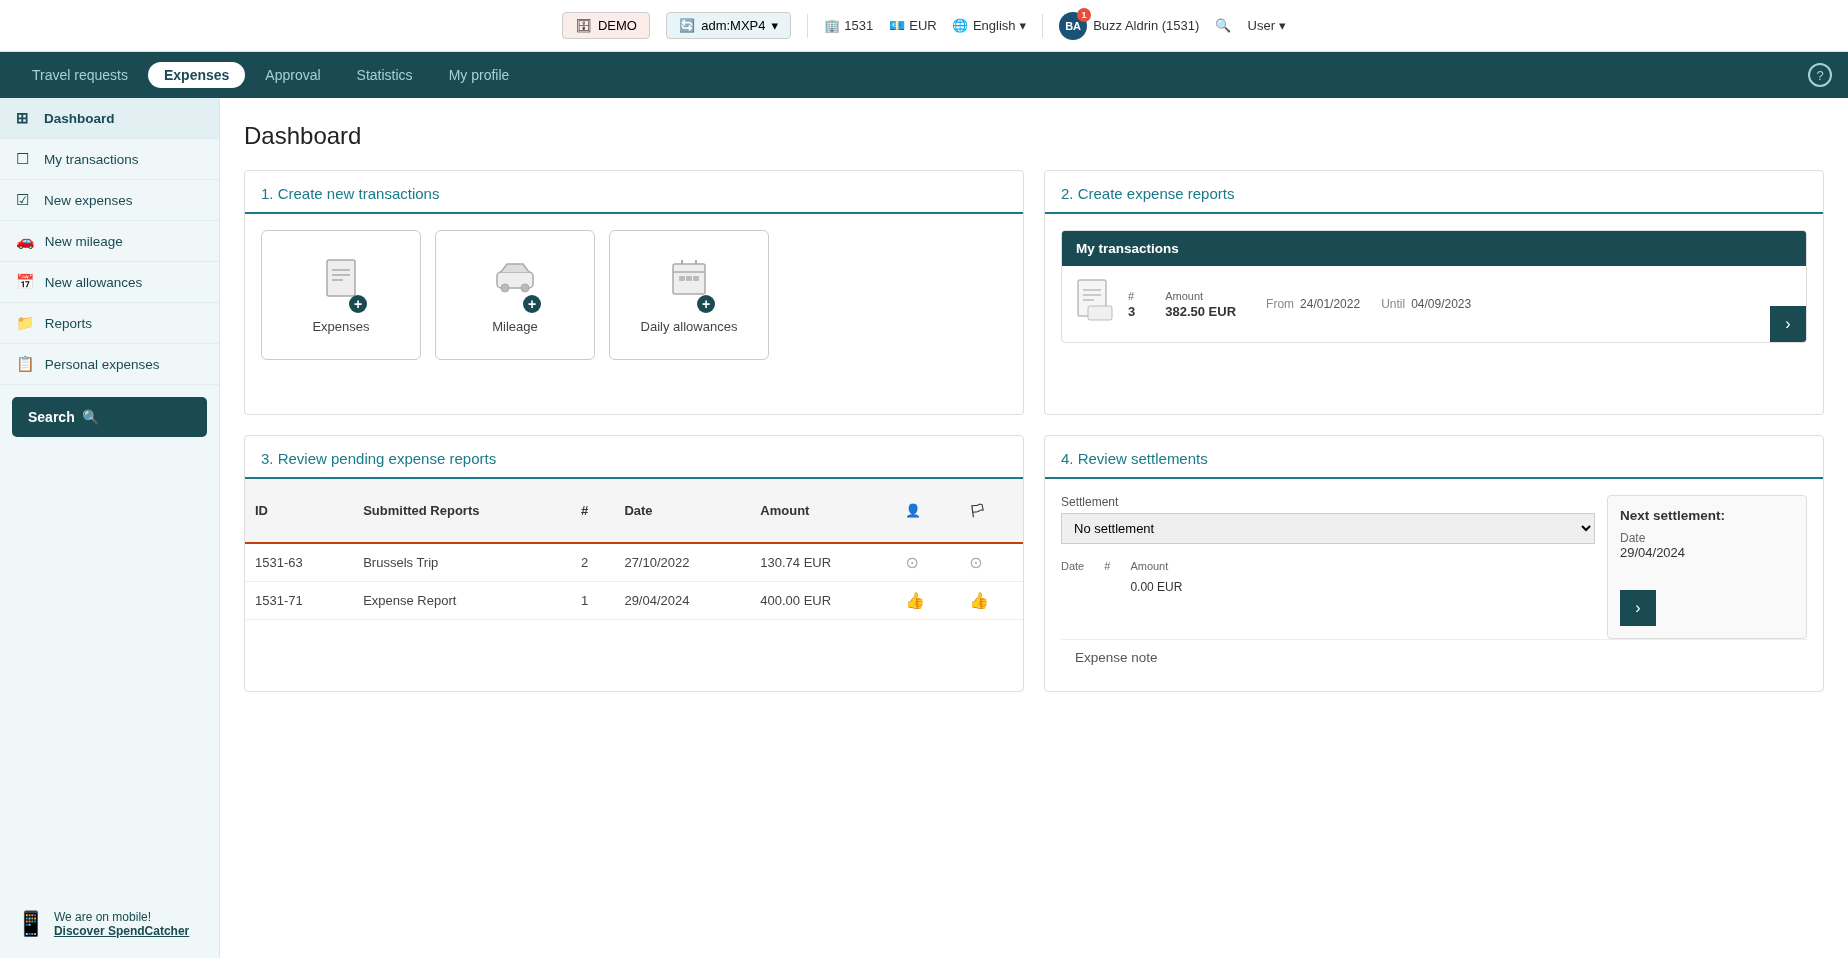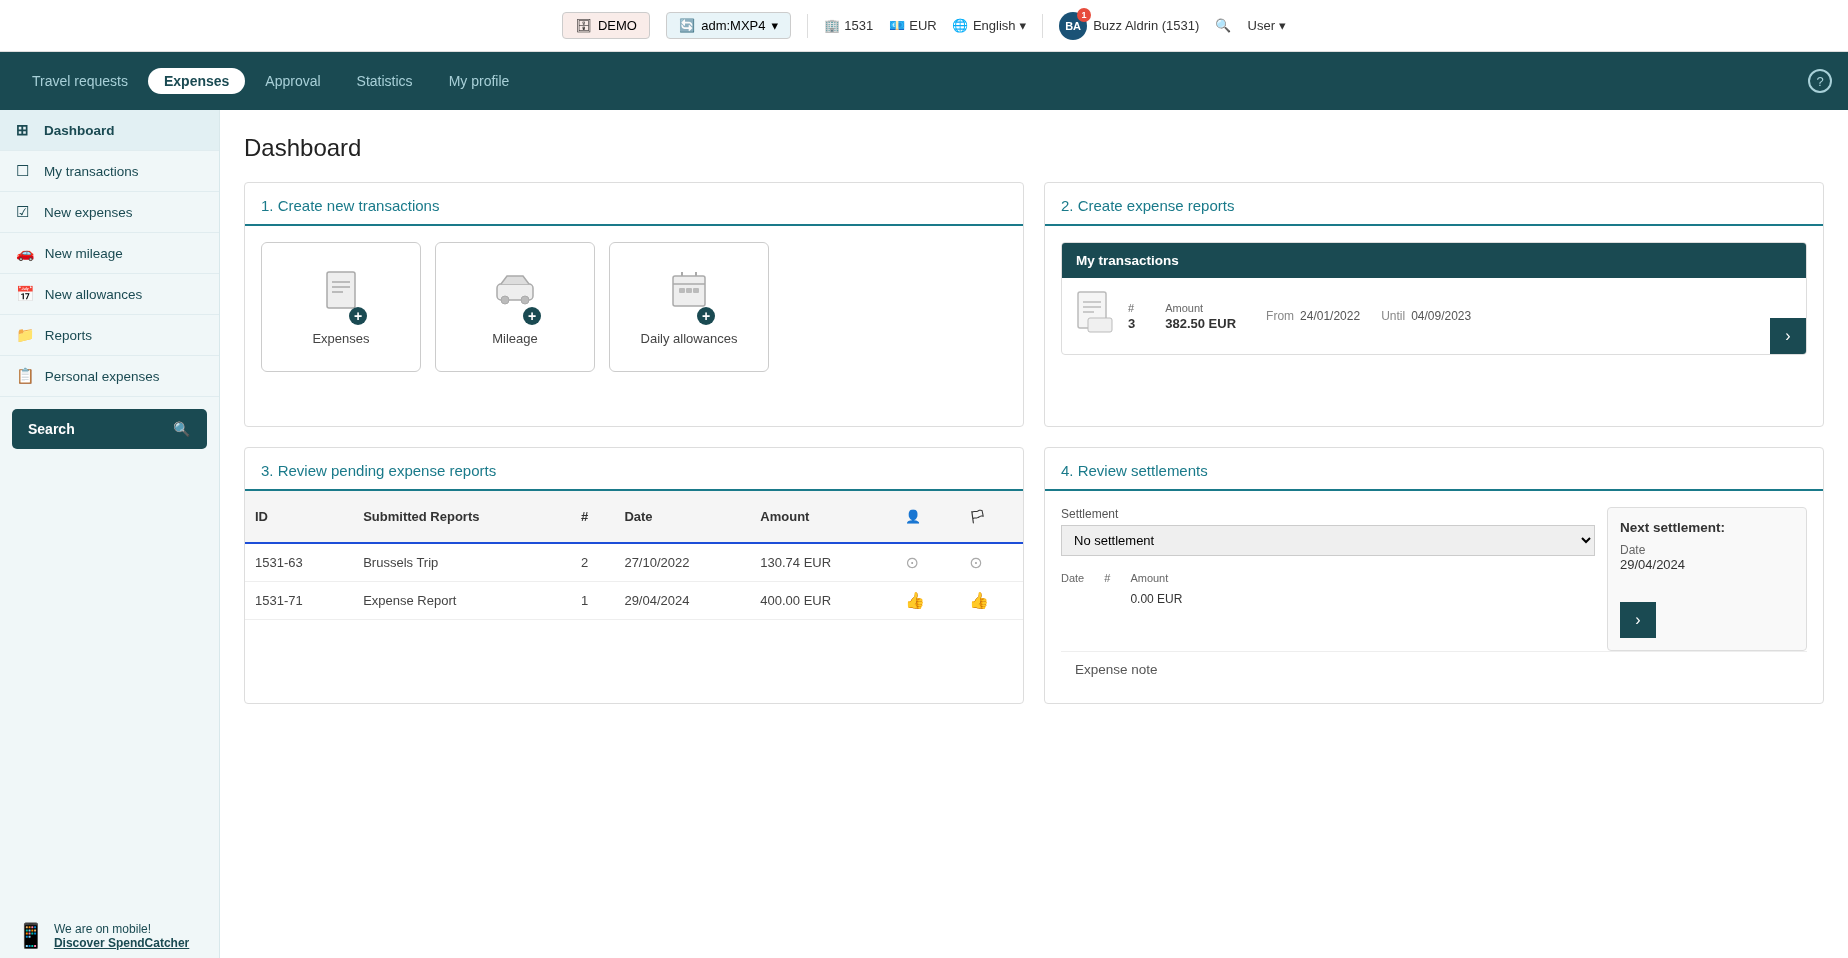--- a/index.html
+++ b/index.html
@@ -40,21 +40,21 @@
     .avatar-badge {
       position: absolute; top: -4px; right: -4px;
       background: #e74c3c; color: #fff; border-radius: 50%;
       width: 14px; height: 14px; font-size: 9px;
       display: flex; align-items: center; justify-content: center;
     }
 
     
     .navbar {
       background: #1a4a52;
-      height: 58px;
+      height: 46px;
       display: flex;
       align-items: center;
       padding: 0 16px;
       gap: 4px;
     }
     .navbar-item {
       color: #a8d0d8;
       padding: 8px 16px;
       cursor: pointer;
       font-size: 14px;
@@ -106,21 +106,20 @@
       color: #fff;
       border: none;
       border-radius: 5px;
       padding: 12px 16px;
       display: flex;
       align-items: center;
       gap: 8px;
       cursor: pointer;
       font-size: 14px;
       font-weight: bold;
-      justify-content: space-between;
     }
     .sidebar-footer {
       margin-top: auto;
       padding: 16px;
       font-size: 12px;
       color: #1a4a52;
     }
     .sidebar-footer .mobile-icon { font-size: 24px; }
     .sidebar-footer a { color: #1a4a52; text-decoration: underline; font-weight: bold; cursor: pointer; }
 
@@ -212,23 +211,23 @@
       background: #1a4a52;
       color: #fff;
       display: flex; align-items: center; justify-content: center;
       font-size: 16px; cursor: pointer;
     }
 
     
     .section-table { width: 100%; border-collapse: collapse; font-size: 13px; }
     .section-table th {
       text-align: left;
-      padding: 18px 10px;
+      padding: 24px 10px;
       background: #f5f5f5;
-      border-bottom: 2px solid #1d4ed8;
+      border-bottom: 2px solid #c2410c;
       font-weight: bold;
       color: #333;
     }
     .section-table td {
       padding: 9px 10px;
       border-bottom: 1px solid #eee;
       color: #444;
     }
     .icon-btn { font-size: 16px; cursor: pointer; }
     .icon-green { color: #27ae60; }

